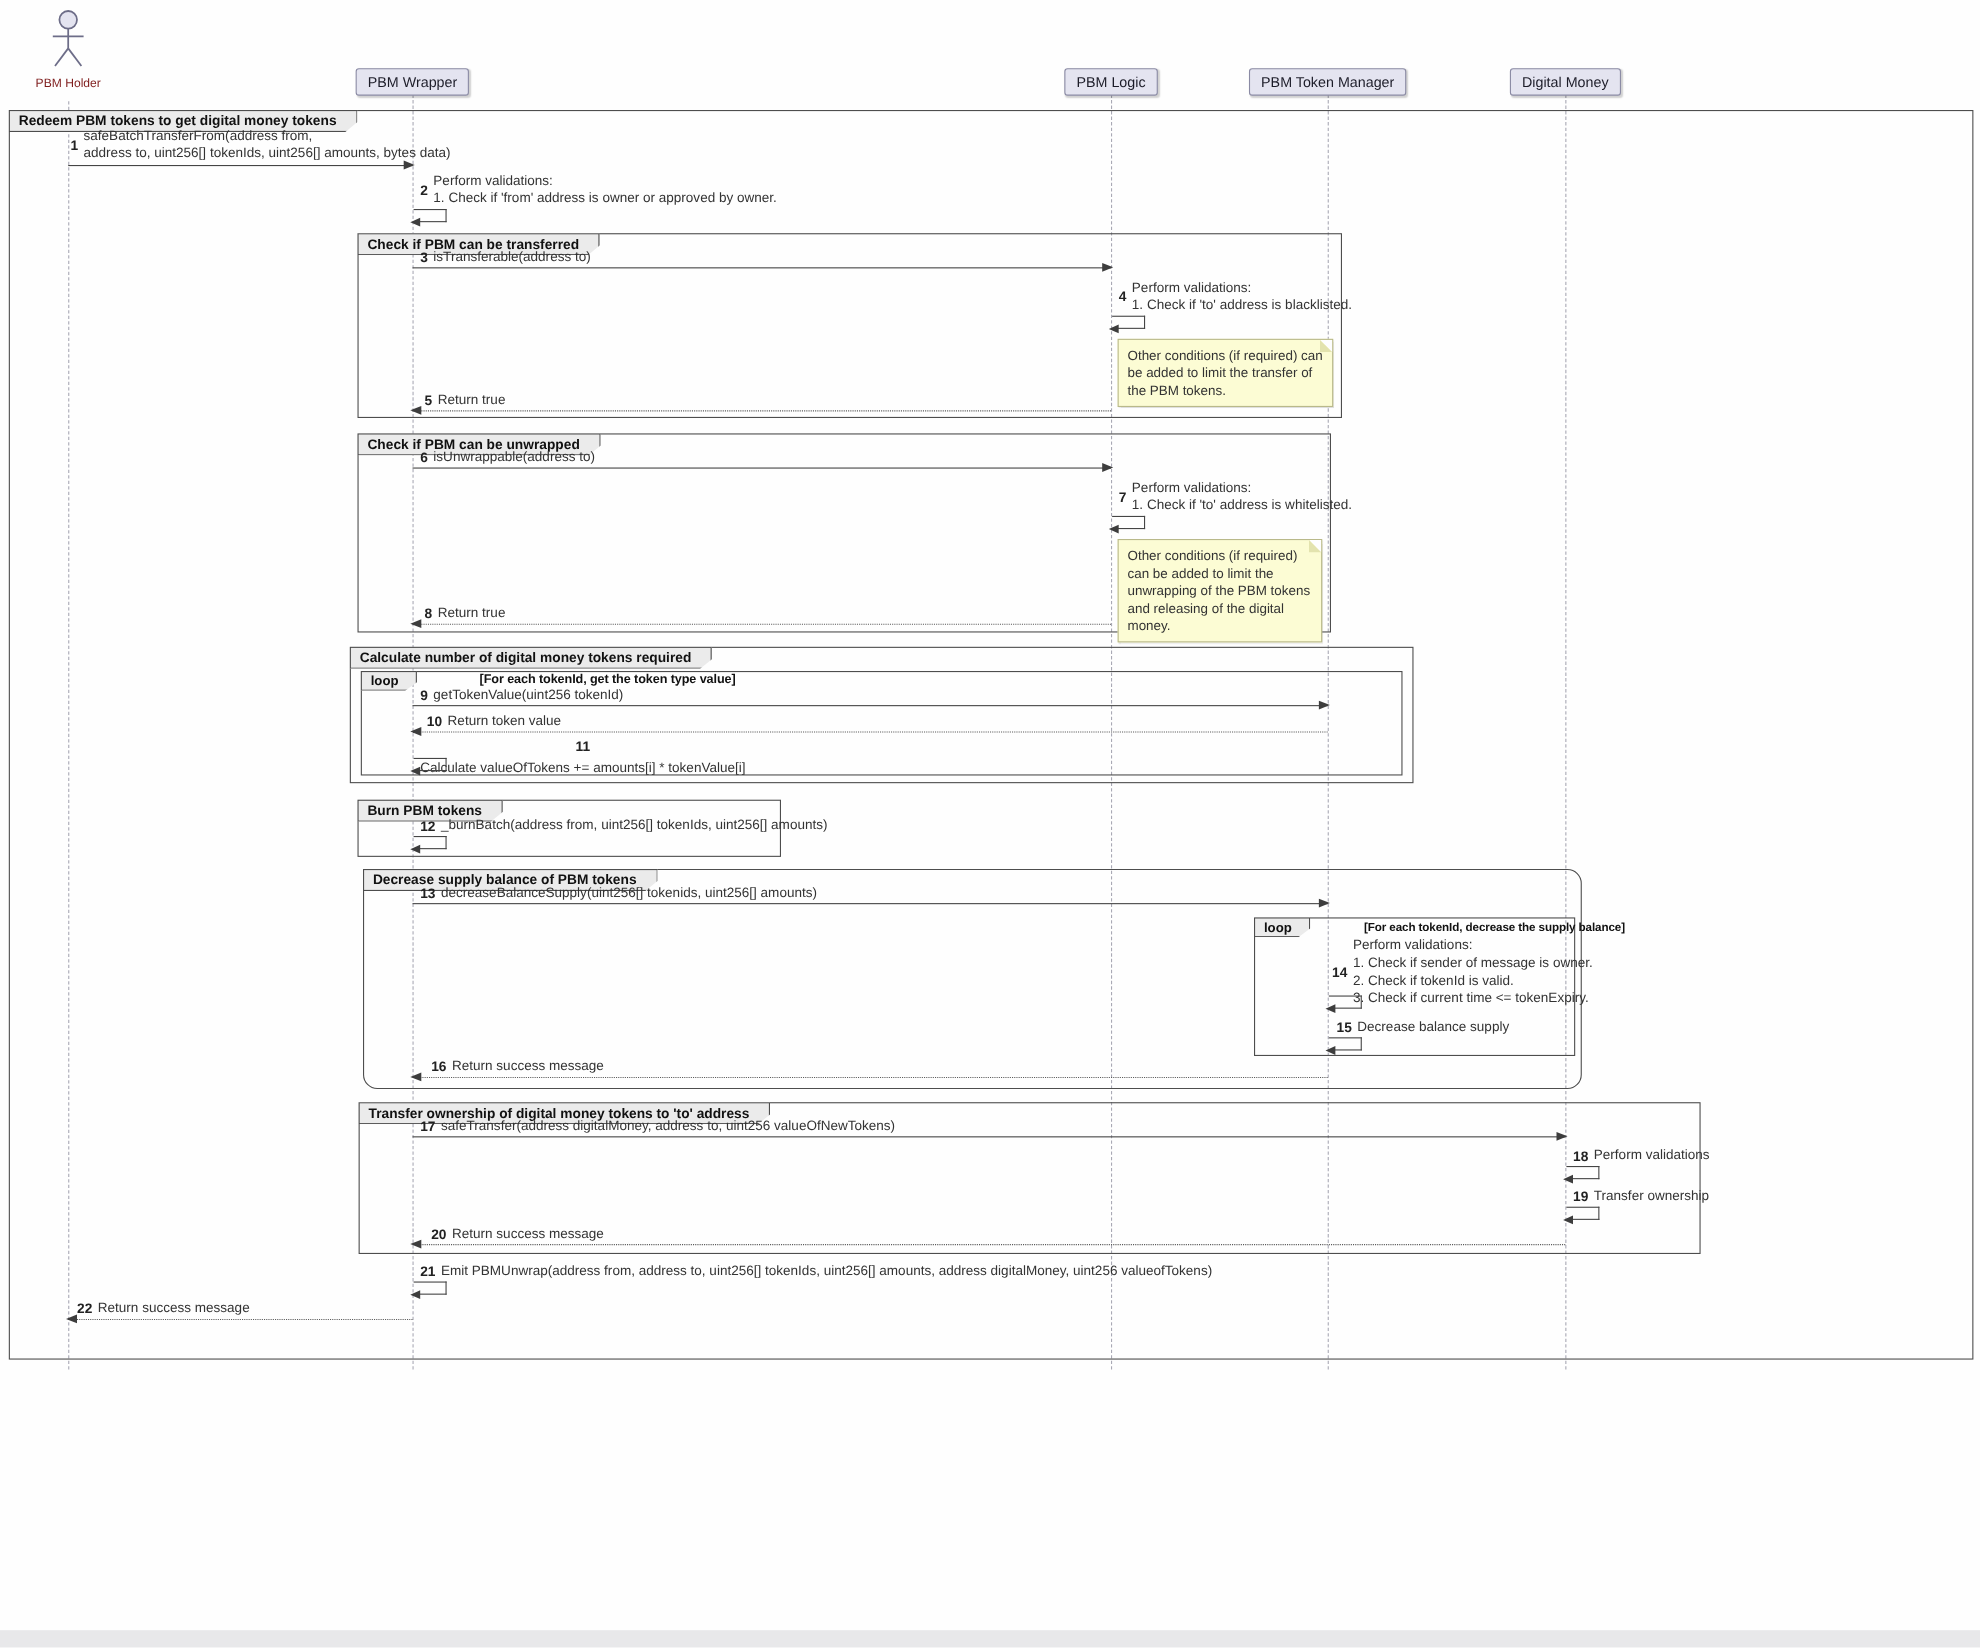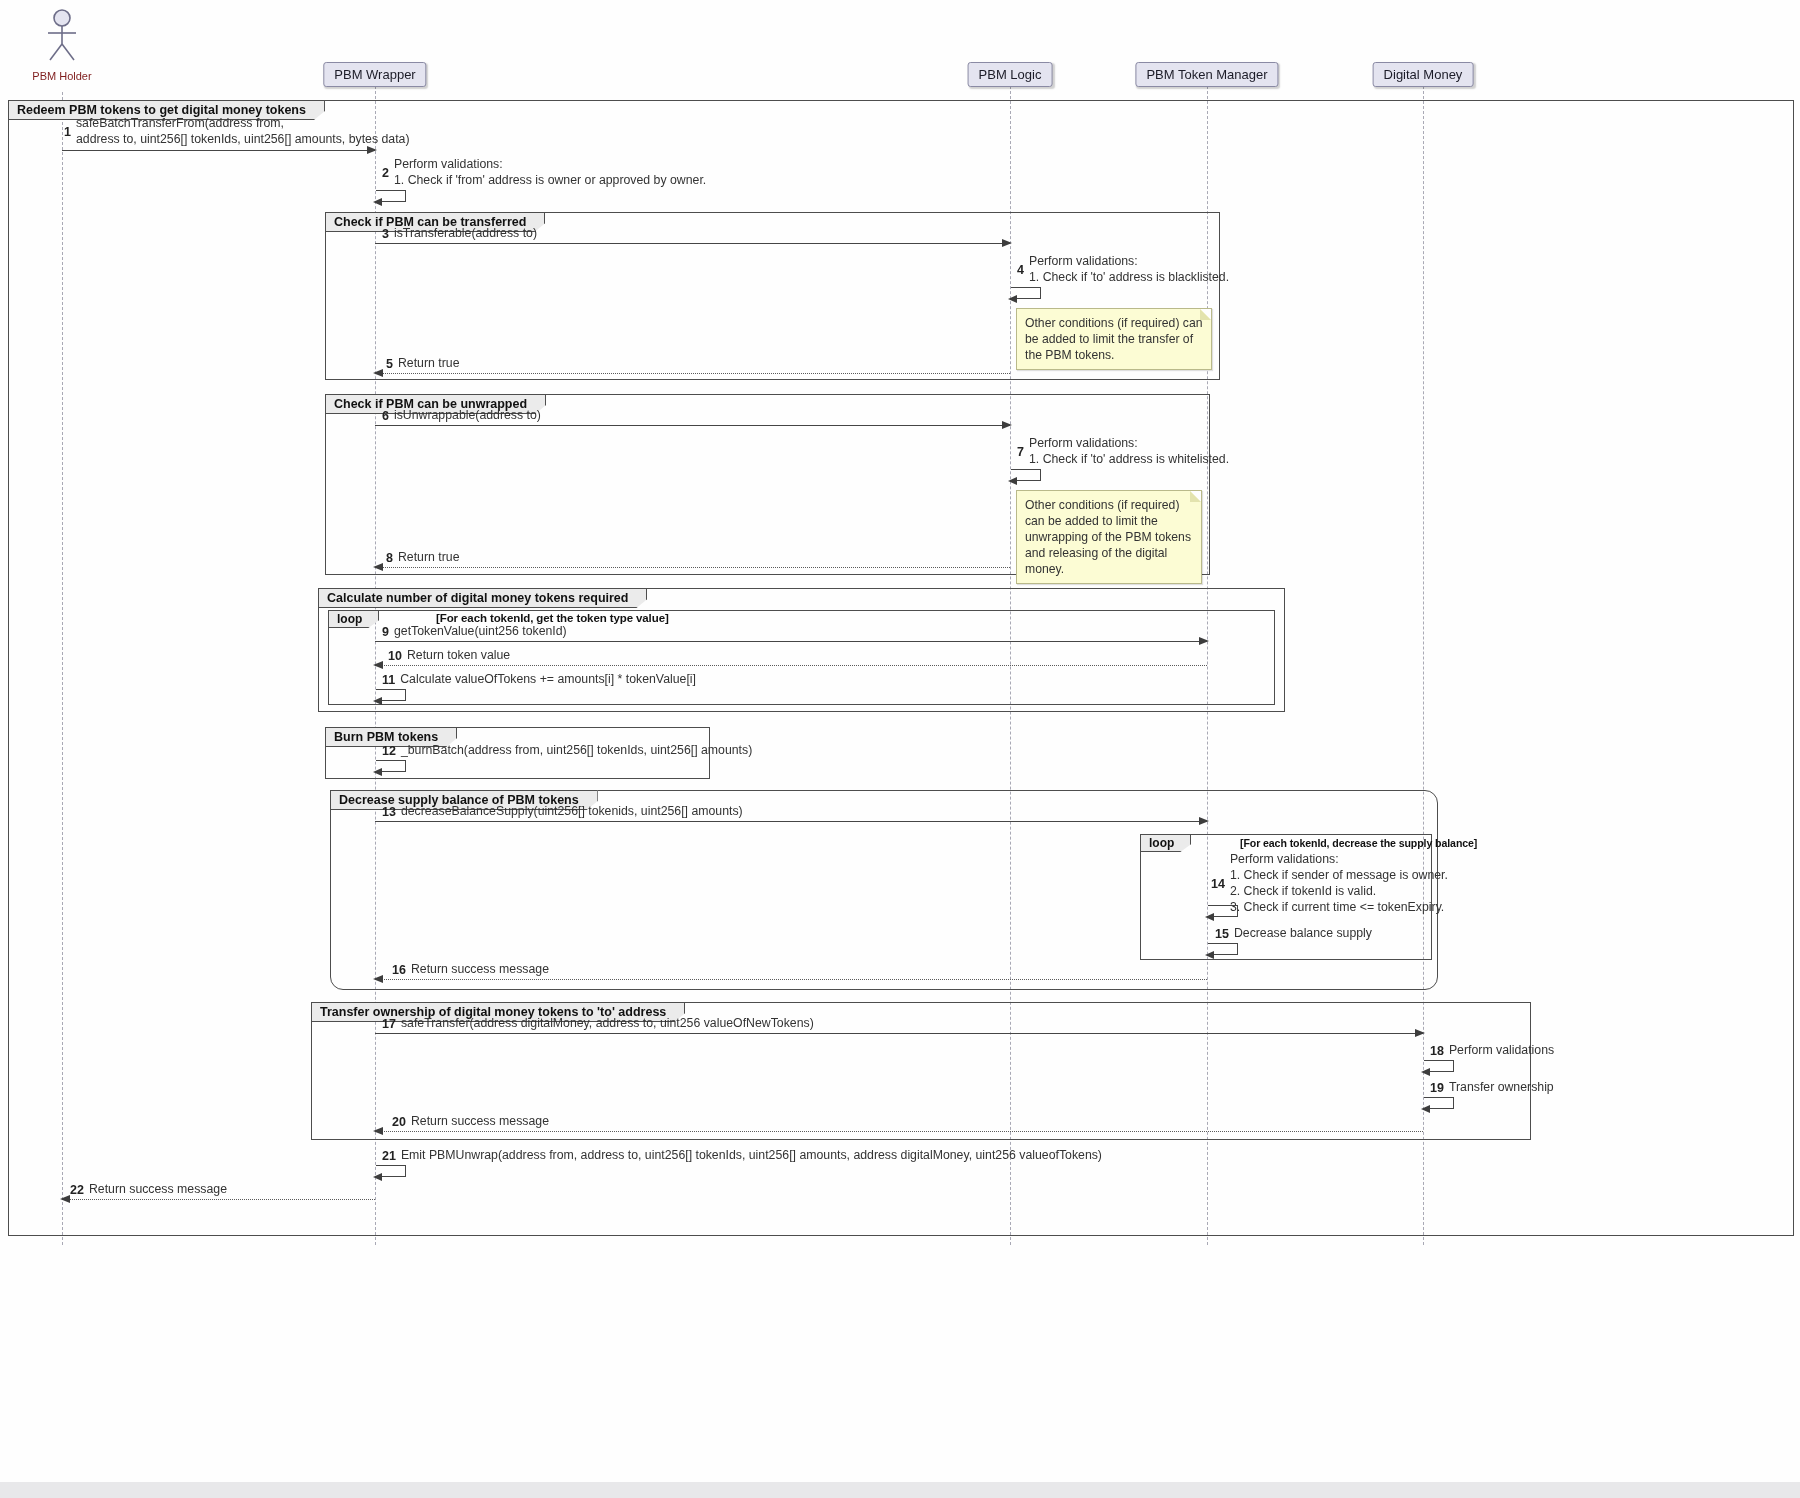--- a/index.html
+++ b/index.html
@@ -162,21 +162,21 @@
     <span class="txt">getTokenValue(uint256 tokenId)</span>
   </div>
   <div class="arrow head-right" style="left:375px;top:641px;width:832px;"></div>
 
   <div class="msg" style="left:388px;top:648px;">
     <span class="num">10</span>
     <span class="txt">Return token value</span>
   </div>
   <div class="arrow dotted head-left" style="left:375px;top:665px;width:832px;"></div>
 
-  <div class="msg" style="left:382px;top:672px;">
+  <div class="msg" style="left:382px;top:672px;flex-direction:column;">
     <span class="num">11</span>
     <span class="txt">Calculate valueOfTokens += amounts[i] * tokenValue[i]</span>
   </div>
   <div class="self-loop" style="left:376px;top:689px;"></div>
 
   <div class="frame" style="left:325px;top:727px;width:385px;height:52px;">
     <div class="frame-tab">Burn PBM tokens</div>
   </div>
 
   <div class="msg" style="left:382px;top:743px;">
@@ -214,21 +214,21 @@
     <span class="txt">Decrease balance supply</span>
   </div>
   <div class="self-loop" style="left:1208px;top:943px;"></div>
 
   <div class="msg" style="left:392px;top:962px;">
     <span class="num">16</span>
     <span class="txt">Return success message</span>
   </div>
   <div class="arrow dotted head-left" style="left:375px;top:979px;width:832px;"></div>
 
-  <div class="frame" style="left:311px;top:1002px;width:1220px;height:138px;">
+  <div class="frame" style="left:326px;top:1002px;width:1220px;height:138px;">
     <div class="frame-tab">Transfer ownership of digital money tokens to 'to' address</div>
   </div>
 
   <div class="msg" style="left:382px;top:1016px;">
     <span class="num">17</span>
     <span class="txt">safeTransfer(address digitalMoney, address to, uint256 valueOfNewTokens)</span>
   </div>
   <div class="arrow head-right" style="left:375px;top:1033px;width:1048px;"></div>
 
   <div class="msg" style="left:1430px;top:1043px;">

